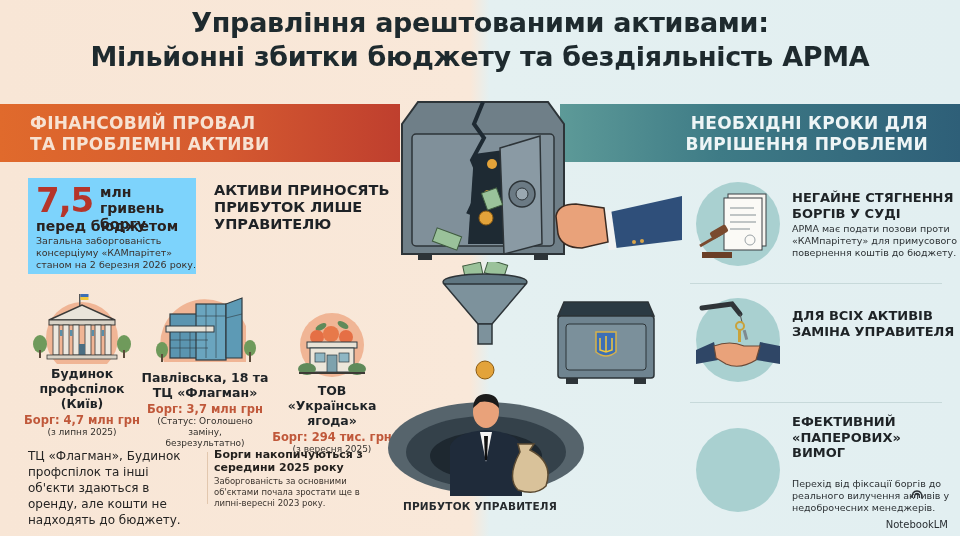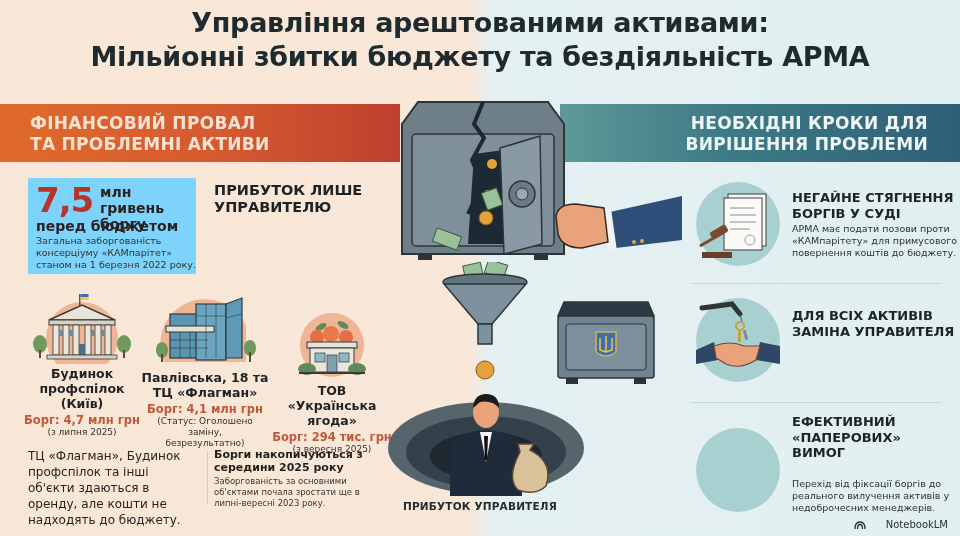--- a/index.html
+++ b/index.html
@@ -94,21 +94,21 @@
   }
   .step .h {
     position: absolute; left: 102px; font-weight: bold; font-size: 13px; line-height: 15.5px; color: #1e2326;
   }
   .step .p {
     position: absolute; left: 102px; width: 168px; font-size: 9.5px; line-height: 12px; color: #2c3134;
   }
   .hsep { left: 690px; width: 252px; height: 1px; background: #c7d9da; }
 
   .brand {
-    right: 12px; bottom: 6px; font-size: 10px; color: #2a2f33; display: flex; align-items: center; gap: 20px;
+    right: 12px; bottom: 6px; font-size: 10px; color: #2a2f33; display: flex; align-items: center; gap: 20px; flex-direction: column;
   }
   svg { display: block; }
 </style>
 </head>
 <body>
 
 <div class="abs title">
   <div>Управління арештованими активами:</div>
   <div>Мільйонні збитки бюджету та бездіяльність АРМА</div>
 </div>
@@ -127,24 +127,25 @@
   </div>
 </div>
 
 <div class="abs debt-card">
   <div class="debt-big">7,5</div>
   <div class="debt-unit">
     <div>млн гривень</div>
     <div>боргу</div>
   </div>
   <div class="debt-sub">перед бюджетом</div>
-  <div class="debt-note">Загальна заборгованість консерціуму «КАМпарітет» станом на 1 березня 2022 року.</div>
+  <div class="debt-note">Загальна заборгованість консерціуму «КАМпарітет» станом на 2 березня 2026 року.</div>
 </div>
 
 <div class="abs profit-head">
+  <div>АКТИВИ ПРИНОСЯТЬ</div>
   <div>ПРИБУТОК ЛИШЕ</div>
   <div>УПРАВИТЕЛЮ</div>
 </div>
 
 <div class="abs asset" style="left:22px; top:292px; width:120px;">
   <div class="icon-wrap">
     <svg width="110" height="72" viewBox="0 0 110 72">
       <circle cx="55" cy="46" r="36" fill="#f0b595"></circle>
       <rect x="52" y="2" width="1.5" height="12" fill="#555"></rect>
       <rect x="53.5" y="2" width="8" height="3" fill="#3d6fb5"></rect>
@@ -202,21 +203,21 @@
       <ellipse cx="12" cy="54" rx="6" ry="8" fill="#6f9a5b"></ellipse>
         <rect x="11" y="58" width="2" height="8" fill="#5a4a3a"></rect>
       <ellipse cx="100" cy="52" rx="6" ry="8" fill="#6f9a5b"></ellipse>
         <rect x="99" y="56" width="2" height="10" fill="#5a4a3a"></rect>
     </svg>
   </div>
   <div class="name">
     <div>Павлівська, 18 та</div>
     <div>ТЦ «Флагман»</div>
   </div>
-  <div class="debt">Борг: 4,1 млн грн</div>
+  <div class="debt">Борг: 3,7 млн грн</div>
   <div class="note">
     <div>(Статус: Оголошено заміну,</div>
     <div>безрезультатно)</div>
   </div>
 </div>
 
 <div class="abs asset" style="left:272px; top:309px; width:120px;">
   <div class="icon-wrap">
     <svg width="110" height="68" viewBox="0 0 110 68">
       <circle cx="55" cy="36" r="32" fill="#f0b595"></circle>

